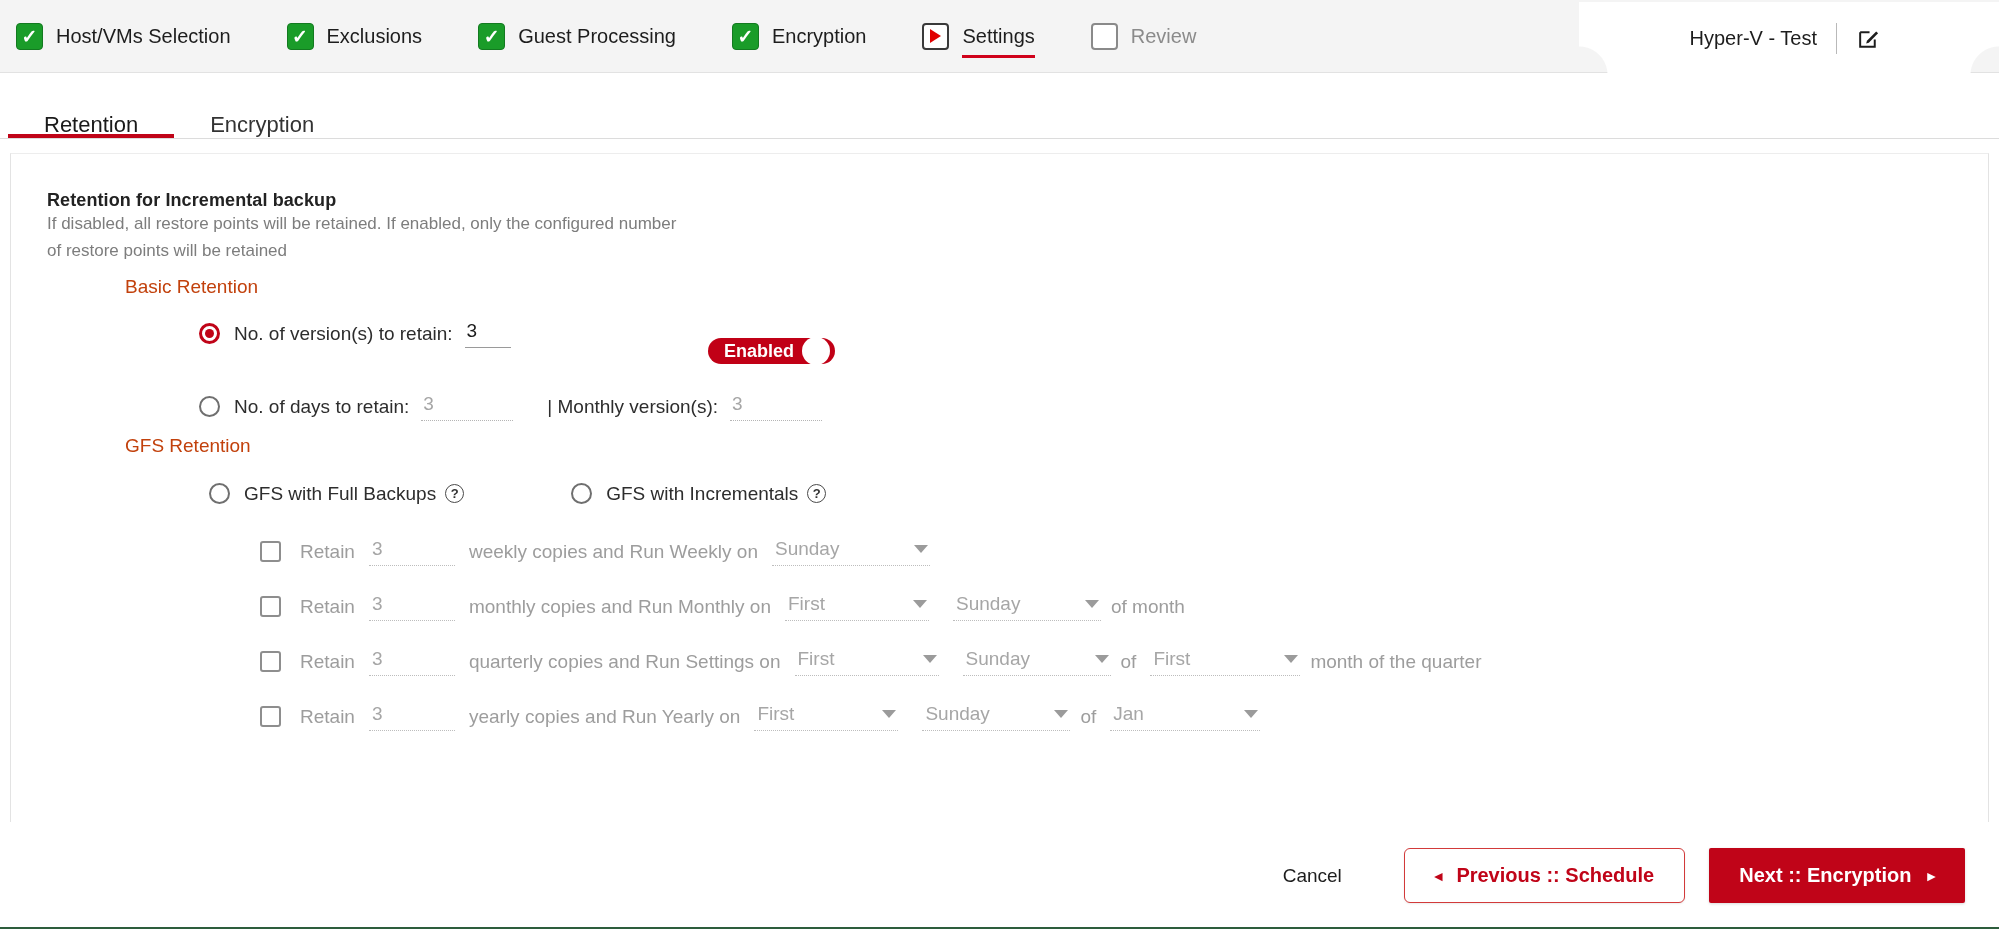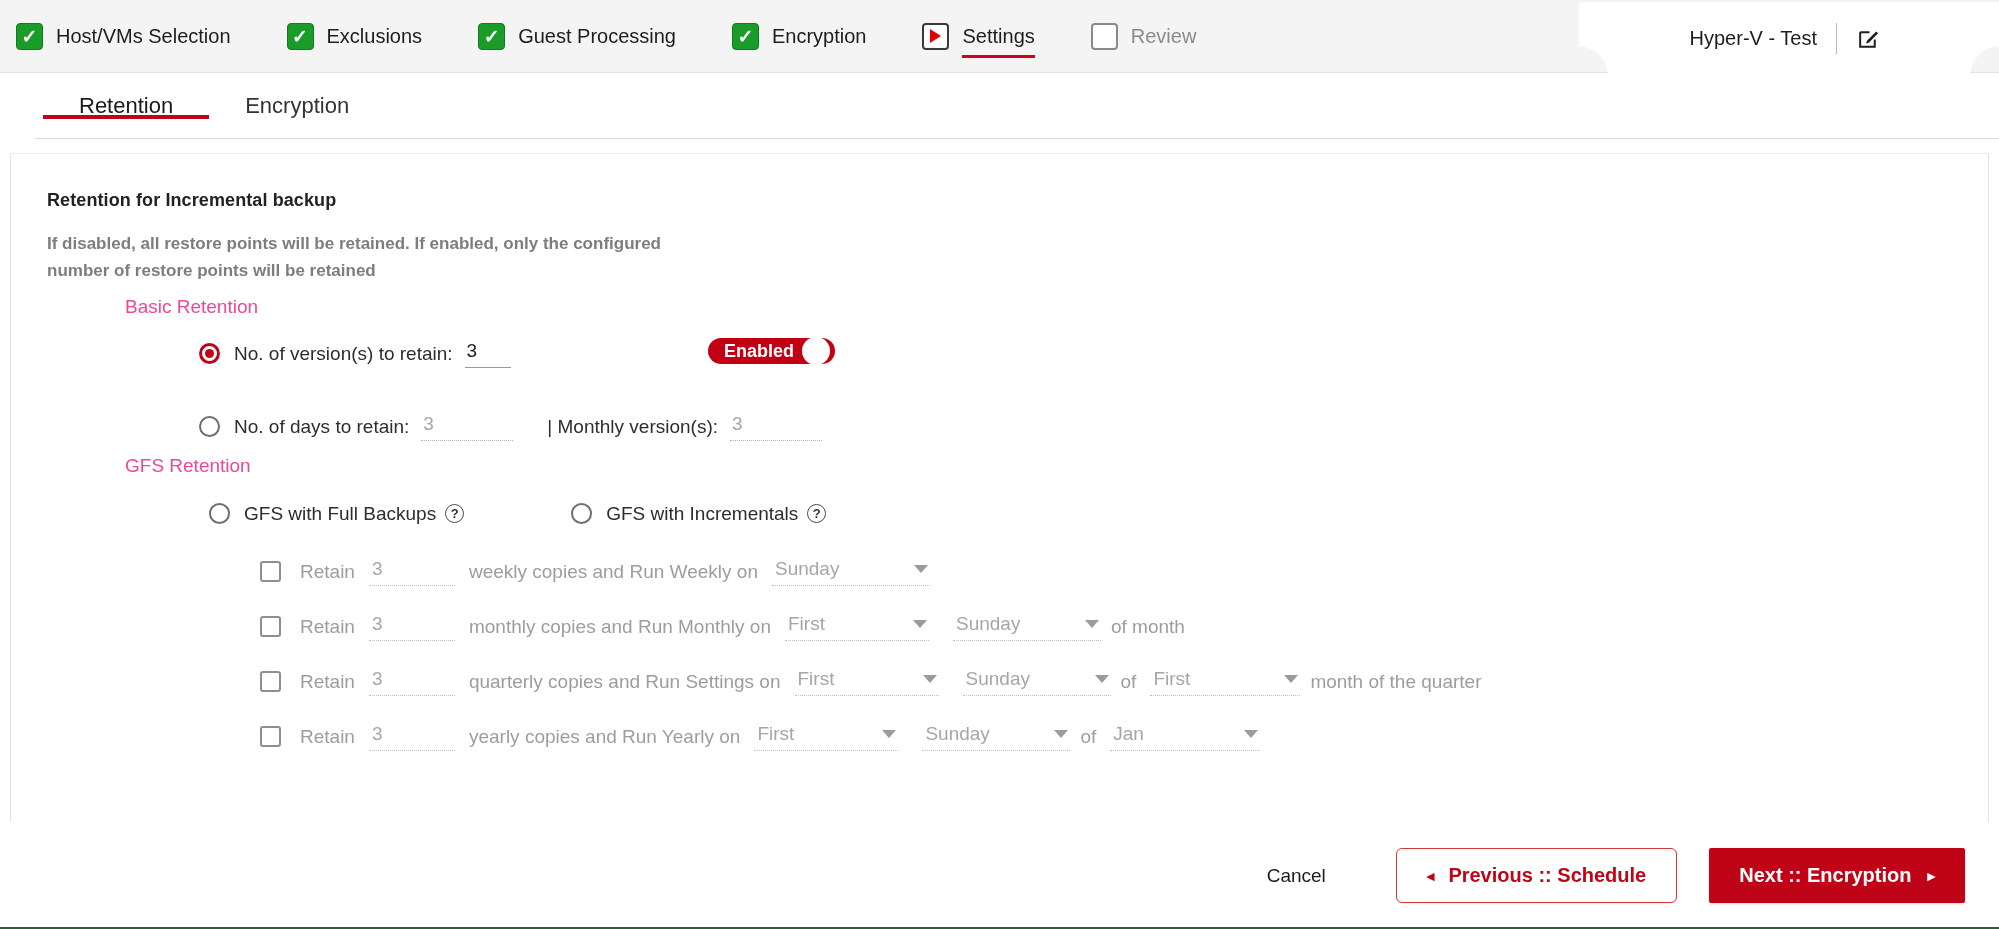--- a/index.html
+++ b/index.html
@@ -113,24 +113,23 @@
     display: flex;
     align-items: center;
     cursor: pointer;
   }
 
   
   .subtabs {
     height: 66px;
     background: #ffffff;
     display: flex;
-    align-items: center;
+    align-items: flex-end;
     padding-left: 8px;
     border-bottom: 1px solid #dcdcdc;
-    margin-left: 35px;
   }
   .subtab {
     display: flex;
     align-items: center;
     padding: 0 36px;
     font-size: 22px;
     color: #333333;
     cursor: pointer;
     position: relative;
   }
@@ -161,22 +160,21 @@
     font-size: 18px;
     font-weight: bold;
     color: #222222;
     letter-spacing: .1px;
   }
   .sec-desc {
     font-size: 17px;
     color: #7d7d7d;
     line-height: 1.58;
     max-width: 640px;
-    margin-top: 20px;
-    font-weight: bold;
+    margin-top: 0;
   }
 
   .toggle {
     position: absolute;
     left: 697px;
     top: 184px;
     width: 127px;
     height: 26px;
     border-radius: 19px;
     background: #c10016;
@@ -202,21 +200,21 @@
     margin-top: 38px;
     margin-left: 30px;
     font-size: 17px;
     font-weight: bold;
     color: #222222;
   }
   .group-label {
     margin-left: 78px;
     margin-top: 11px;
     font-size: 19px;
-    color: #ec4899;
+    color: #c2410c;
   }
   .group-label.gfs { margin-top: 14px; }
 
   .row {
     display: flex;
     align-items: center;
     margin-left: 152px;
   }
   .row.r1 { margin-top: 22px; }
   .row.r2 { margin-top: 45px; margin-left: 152px; }
@@ -369,21 +367,21 @@
   .footer {
     position: absolute;
     left: 0; right: 0;
     bottom: 0;
     height: 107px;
     background: #ffffff;
     display: flex;
     align-items: center;
     justify-content: flex-end;
     padding-right: 34px;
-    gap: 16px;
+    gap: 8px;
     border-top: none;
   }
   .btn-cancel {
     font-size: 19px;
     color: #1d1d1d;
     background: transparent;
     border: none;
     cursor: pointer;
     padding: 10px 18px;
     margin-right: 36px;

